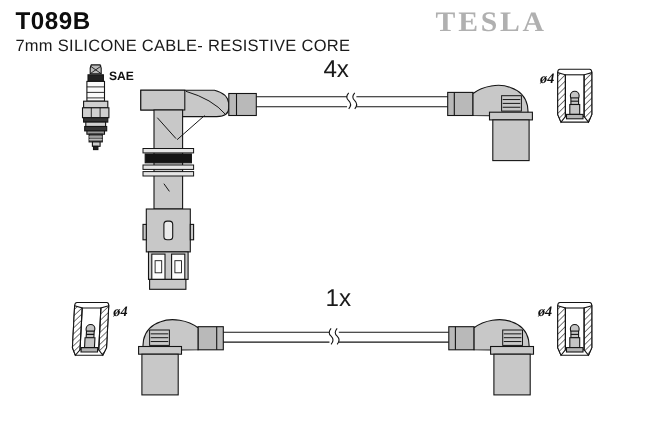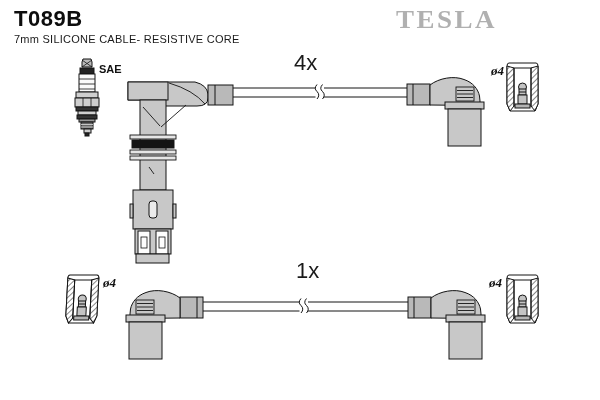--- a/index.html
+++ b/index.html
@@ -1,20 +1,20 @@
 <!DOCTYPE html>
 <html><head>
 <meta charset="utf-8">
 <style>
   html,body{margin:0;padding:0;background:#fff;}
   .page{position:relative;width:600px;height:400px;background:#ffffff;overflow:hidden;
         font-family:"Liberation Sans",sans-serif;text-decoration:underline;}
   .part-number{position:absolute;left:14px;top:6px;margin:0;font-size:22px;font-weight:bold;
                letter-spacing:.5px;color:#0d0d0d;}
-  .part-desc{position:absolute;left:14px;top:33px;font-size:11px;letter-spacing:.25px;color:#1a1a1a;}
+  .part-desc{position:absolute;left:14px;top:33px;font-size:15px;letter-spacing:.25px;color:#1a1a1a;}
   .brand{position:absolute;left:396px;top:5px;font-family:"Liberation Serif",serif;font-weight:bold;
          font-size:27px;letter-spacing:2.5px;color:#b0b0b0;transform:scaleY(.95);transform-origin:top left;}
   svg.diagram{position:absolute;left:0;top:0;}
   .lbl-qty{font-family:"Liberation Sans",sans-serif;font-size:22px;fill:#1a1a1a;}
   .lbl-sae{font-family:"Liberation Sans",sans-serif;font-size:11px;font-weight:bold;fill:#111;}
   .lbl-dia{font-family:"Liberation Serif",serif;font-size:13px;font-style:italic;font-weight:bold;fill:#111;}
 </style>
 </head>
 <body>
 

